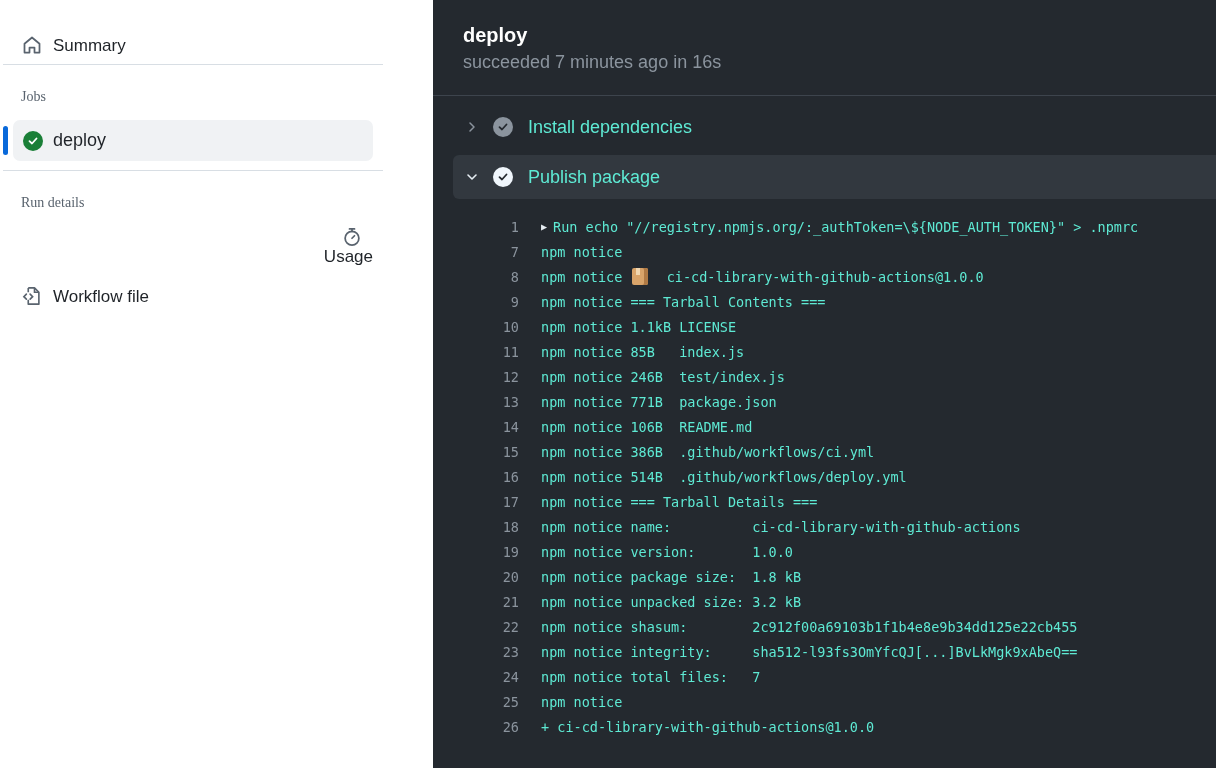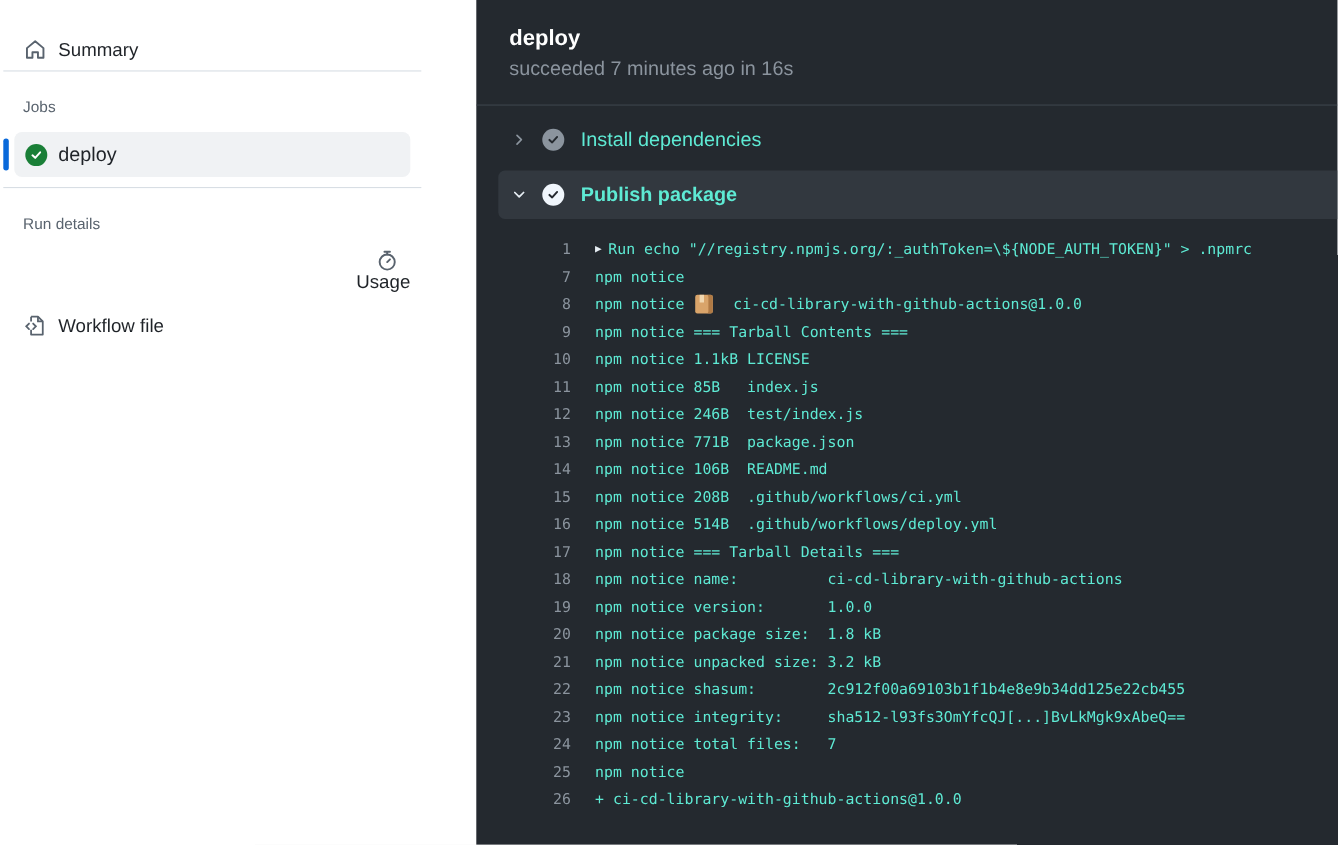--- a/index.html
+++ b/index.html
@@ -4,21 +4,21 @@
 <style>
   * { box-sizing: border-box; margin: 0; padding: 0; }
   html, body { width: 1216px; height: 768px; overflow: hidden; background: #ffffff; }
   body { font-family: "Liberation Sans", "DejaVu Sans", sans-serif; position: relative; }
 
   
   .sidebar { position: absolute; left: 0; top: 0; width: 433px; height: 768px; background: #ffffff; }
   .side-link { position: absolute; left: 13px; width: 360px; height: 40px; display: flex; align-items: flex-end; padding-left: 8px; border-radius: 6px; cursor: pointer; color: #1f2328; font-size: 17px; }
   .side-link .ico { width: 22px; height: 22px; margin-right: 10px; display: flex; align-items: center; justify-content: center; color: #59636e; }
   .divider { position: absolute; left: 3px; width: 380px; height: 1px; background: #d8dee4; }
-  .section-label { position: absolute; left: 21px; font-size: 14px; color: #59636e; }
+  .section-label { position: absolute; left: 21px; font-size: 14px; color: #59636e; font-family: Liberation Serif, serif; }
   .job-item { position: absolute; left: 13px; top: 120px; width: 360px; height: 41px; background: #f0f2f4; border-radius: 7px; display: flex; align-items: center; padding-left: 10px; cursor: pointer; }
   .job-indicator { position: absolute; left: 3px; top: 126px; width: 5px; height: 29px; background: #0969da; border-radius: 3px; }
   .job-item .status { width: 20px; height: 20px; border-radius: 50%; background: #1a7f37; display: flex; align-items: center; justify-content: center; margin-right: 10px; }
   .job-item .label { font-size: 18px; color: #1f2328; }
 
   
   .main { position: absolute; left: 433px; top: 0; width: 783px; height: 768px; background: #24292f; color: #e6edf3; overflow: hidden; }
   .job-title { position: absolute; left: 30px; top: 24px; font-size: 20px; font-weight: bold; color: #ffffff; }
   .job-sub { position: absolute; left: 30px; top: 52px; font-size: 18px; color: #8b949e; }
   .main-divider { position: absolute; left: 0; top: 95px; width: 783px; height: 1px; background: #3d444d; }
@@ -105,21 +105,21 @@
         </svg>
     </span>
     <span class="check muted">
       <svg width="12" height="12" viewBox="0 0 12 12">
           <path d="M2.5 6.2 L5 8.5 L9.5 3.5" fill="none" stroke="#24292f" stroke-width="1.8" stroke-linecap="round" stroke-linejoin="round"></path>
         </svg>
     </span>
     <span class="name">Install dependencies</span>
   </div>
 
-  <div class="step expanded" style="top:155px;font-weight:bold;">
+  <div class="step expanded" style="top:155px;">
     <span class="chev">
       <svg width="12" height="12" viewBox="0 0 12 12">
           <path d="M2 4 L6 8 L10 4" fill="none" stroke="#e6edf3" stroke-width="1.6" stroke-linecap="round" stroke-linejoin="round"></path>
         </svg>
     </span>
     <span class="check bright">
       <svg width="12" height="12" viewBox="0 0 12 12">
           <path d="M2.5 6.2 L5 8.5 L9.5 3.5" fill="none" stroke="#24292f" stroke-width="1.8" stroke-linecap="round" stroke-linejoin="round"></path>
         </svg>
     </span>
@@ -138,21 +138,21 @@
       <span class="txt">npm notice </span>
       <span class="pkg-emoji"></span>
       <span class="txt">  ci-cd-library-with-github-actions@1.0.0</span>
     </div>
     <div class="log-line"><span class="num">9</span><span class="txt">npm notice === Tarball Contents ===</span></div>
     <div class="log-line"><span class="num">10</span><span class="txt">npm notice 1.1kB LICENSE</span></div>
     <div class="log-line"><span class="num">11</span><span class="txt">npm notice 85B   index.js</span></div>
     <div class="log-line"><span class="num">12</span><span class="txt">npm notice 246B  test/index.js</span></div>
     <div class="log-line"><span class="num">13</span><span class="txt">npm notice 771B  package.json</span></div>
     <div class="log-line"><span class="num">14</span><span class="txt">npm notice 106B  README.md</span></div>
-    <div class="log-line"><span class="num">15</span><span class="txt">npm notice 208B  .github/workflows/ci.yml</span></div>
+    <div class="log-line"><span class="num">15</span><span class="txt">npm notice 386B  .github/workflows/ci.yml</span></div>
     <div class="log-line"><span class="num">16</span><span class="txt">npm notice 514B  .github/workflows/deploy.yml</span></div>
     <div class="log-line"><span class="num">17</span><span class="txt">npm notice === Tarball Details ===</span></div>
     <div class="log-line"><span class="num">18</span><span class="txt">npm notice name:          ci-cd-library-with-github-actions</span></div>
     <div class="log-line"><span class="num">19</span><span class="txt">npm notice version:       1.0.0</span></div>
     <div class="log-line"><span class="num">20</span><span class="txt">npm notice package size:  1.8 kB</span></div>
     <div class="log-line"><span class="num">21</span><span class="txt">npm notice unpacked size: 3.2 kB</span></div>
     <div class="log-line"><span class="num">22</span><span class="txt">npm notice shasum:        2c912f00a69103b1f1b4e8e9b34dd125e22cb455</span></div>
     <div class="log-line"><span class="num">23</span><span class="txt">npm notice integrity:     sha512-l93fs3OmYfcQJ[...]BvLkMgk9xAbeQ==</span></div>
     <div class="log-line"><span class="num">24</span><span class="txt">npm notice total files:   7</span></div>
     <div class="log-line"><span class="num">25</span><span class="txt">npm notice</span></div>

